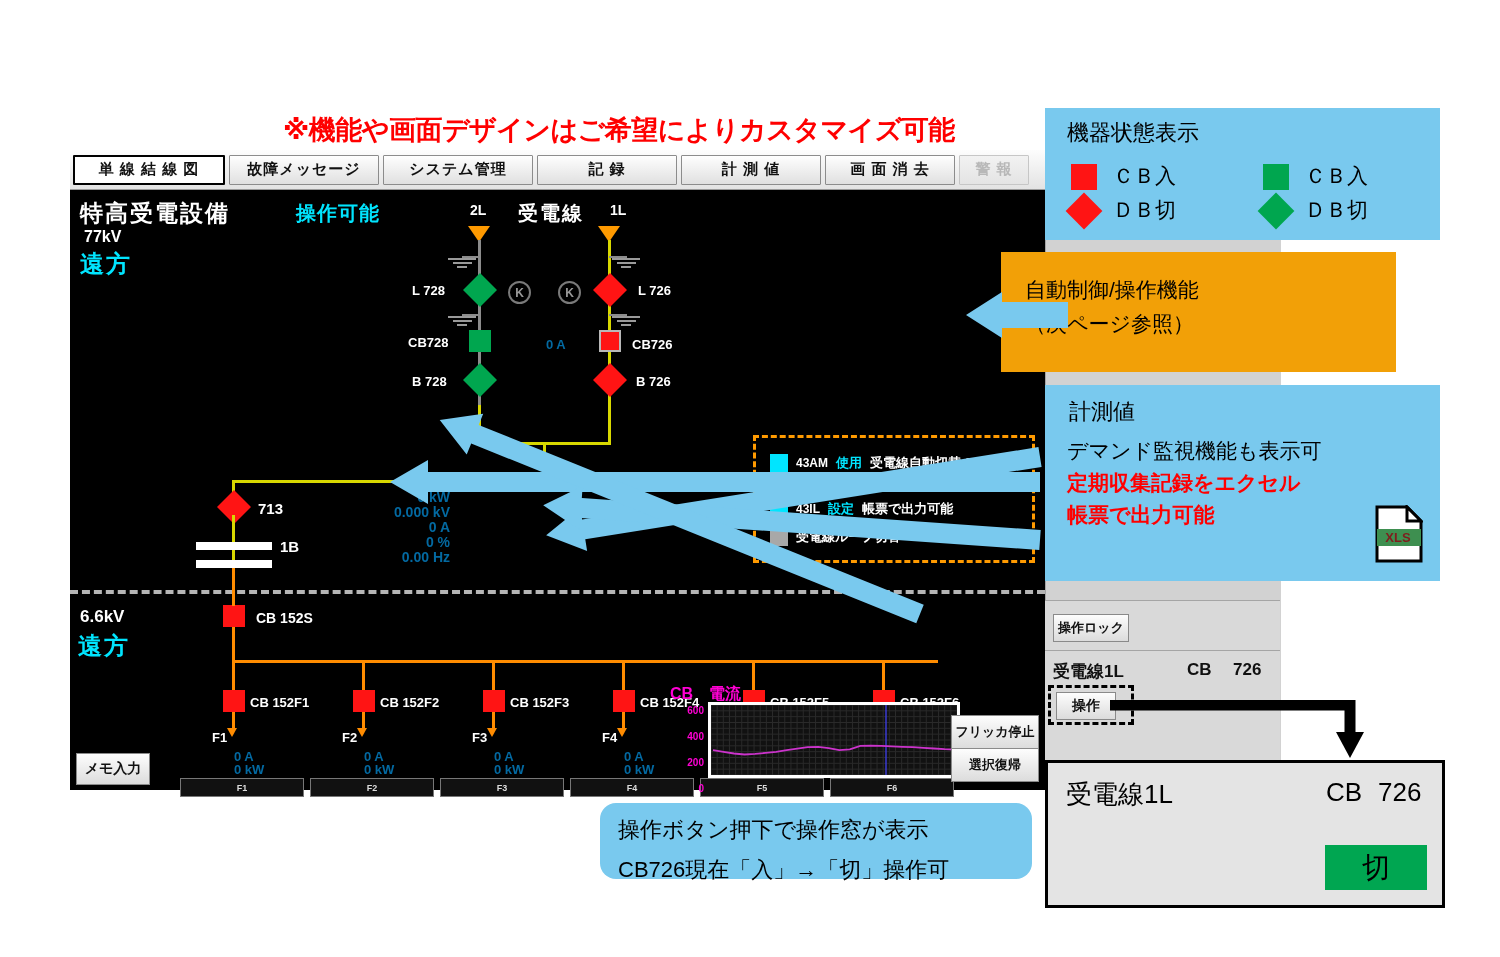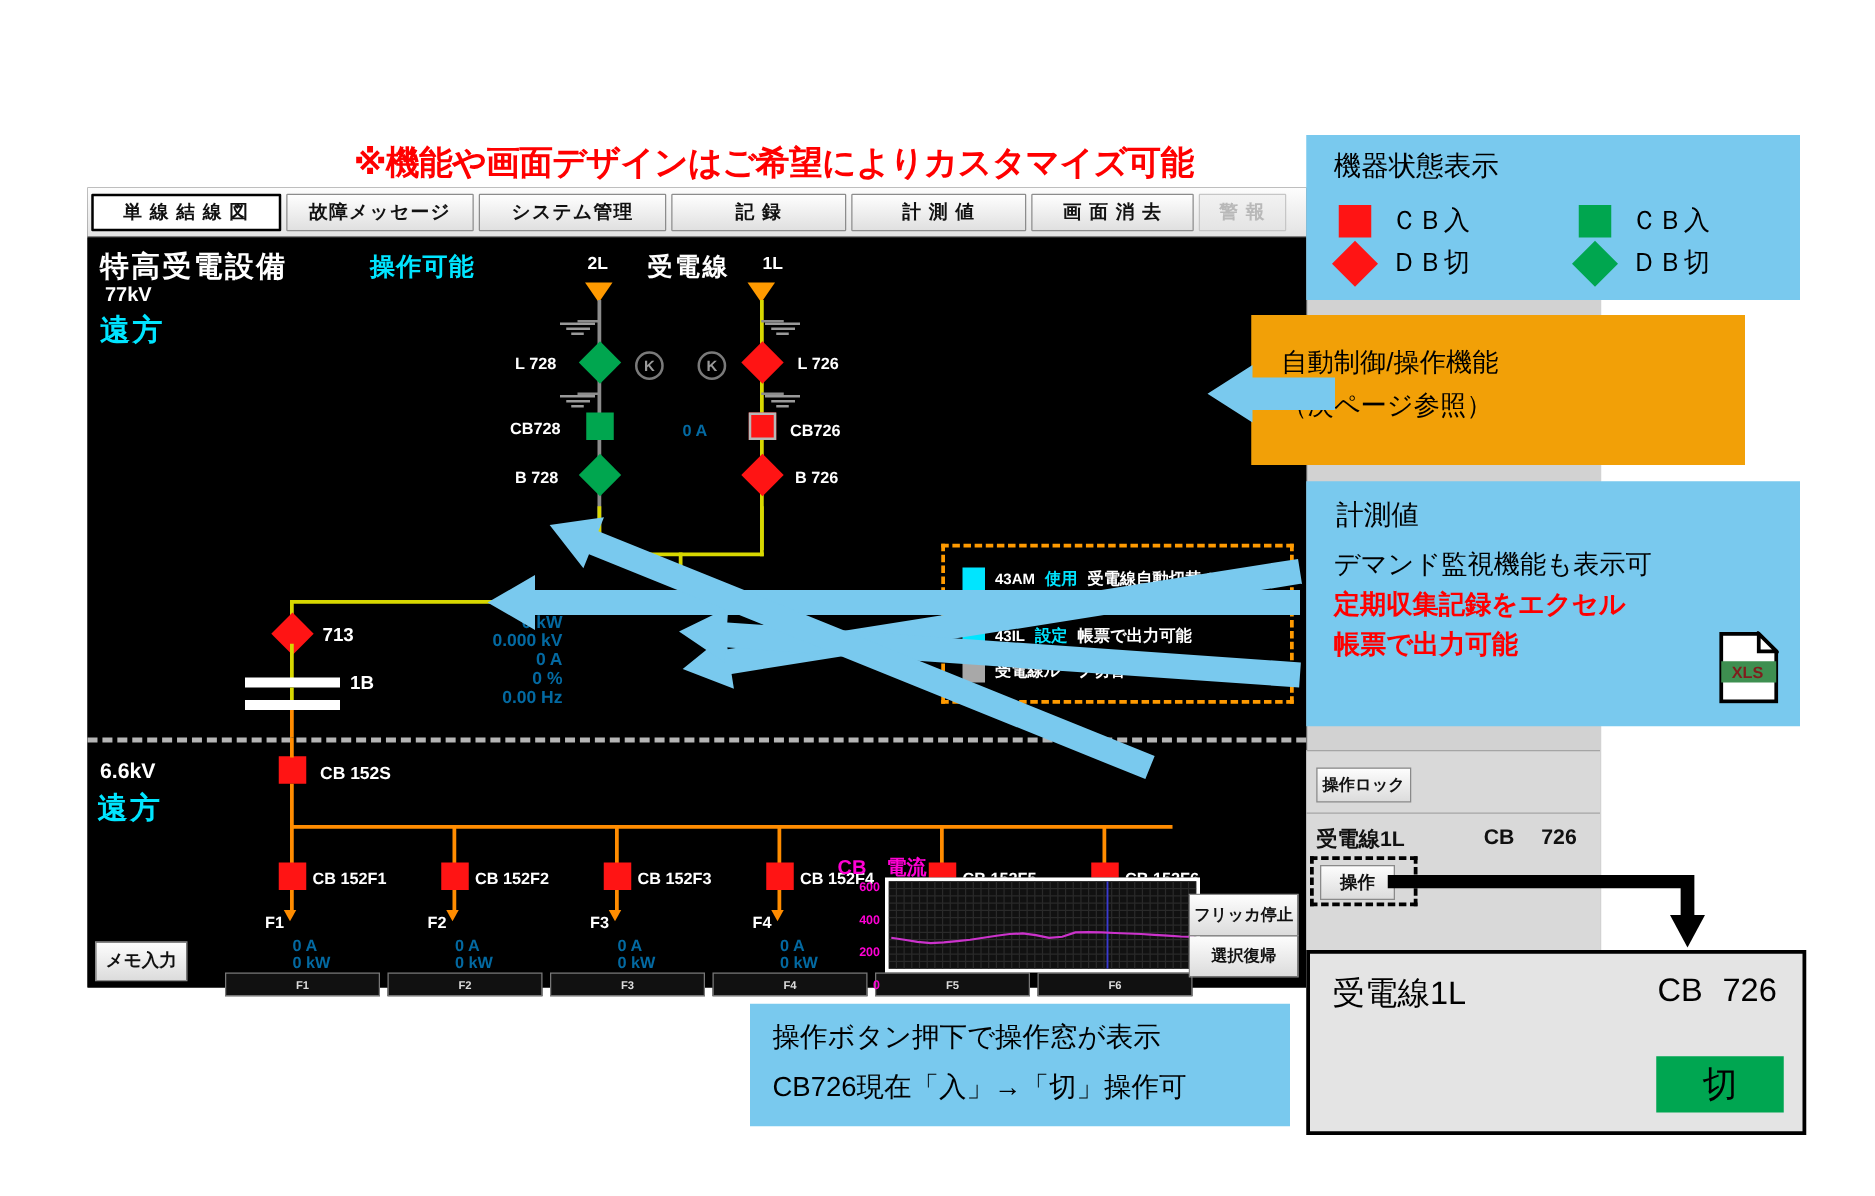--- a/index.html
+++ b/index.html
@@ -409,21 +409,21 @@
   <path d="M226 32 L254 32 L240 58 Z" fill="#000"></path>
 </svg>
 
 <div class="abs" id="dialog">
   <div class="abs" style="left:18px;top:14px;font-size:26px;color:#000;">受電線1L</div>
   <div class="abs" style="left:278px;top:14px;font-size:26px;color:#000;">CB</div>
   <div class="abs" style="left:330px;top:14px;font-size:26px;color:#000;">726</div>
   <div class="abs" id="dlgok" style="left:277px;top:82px;width:102px;height:45px;">切</div>
 </div>
 
-<div class="abs callout" style="left:600px;top:803px;width:432px;height:98px;">
+<div class="abs callout" style="left:600px;top:803px;width:432px;height:76px;border-radius:16px;">
   <div class="abs" style="left:18px;top:12px;font-size:22px;color:#000;">操作ボタン押下で操作窓が表示</div>
   <div class="abs" style="left:18px;top:52px;font-size:22px;color:#000;">CB726現在「入」→「切」操作可</div>
 </div>
 
 <svg class="abs" style="left:380px;top:340px;pointer-events:none;" width="680" height="390">
 
   <polygon class="arrow-blue" points="660,140 660,112 198,112 198,100 160,122 198,144 198,132 660,132" transform="translate(0,-5) rotate(-9 660 122)"></polygon>
 
   <polygon class="arrow-blue" points="660,160 660,136 48,136 48,124 10,146 48,168 48,156 660,156" transform="translate(0,-4)"></polygon>
 

